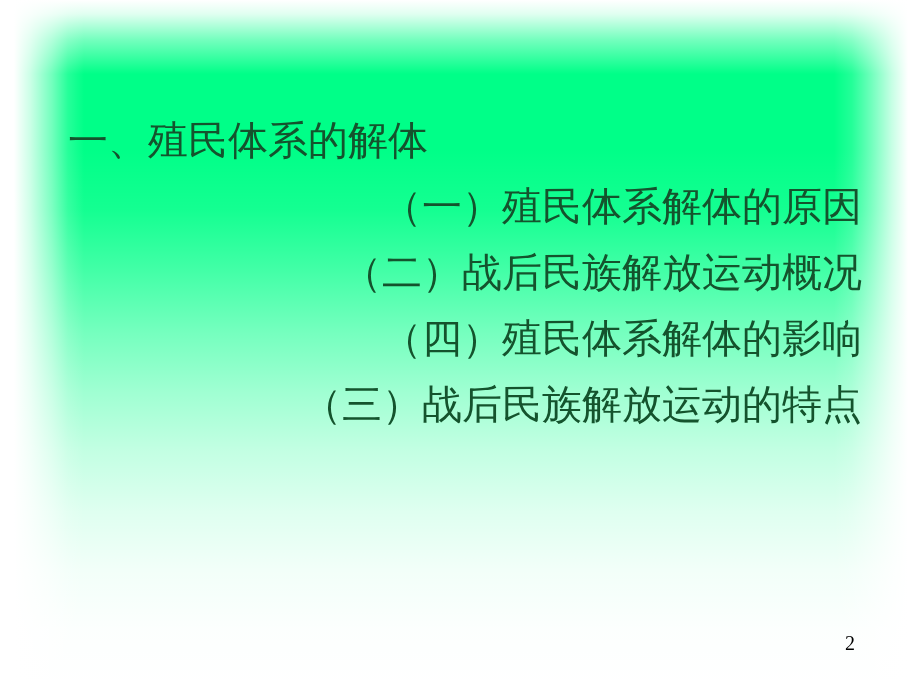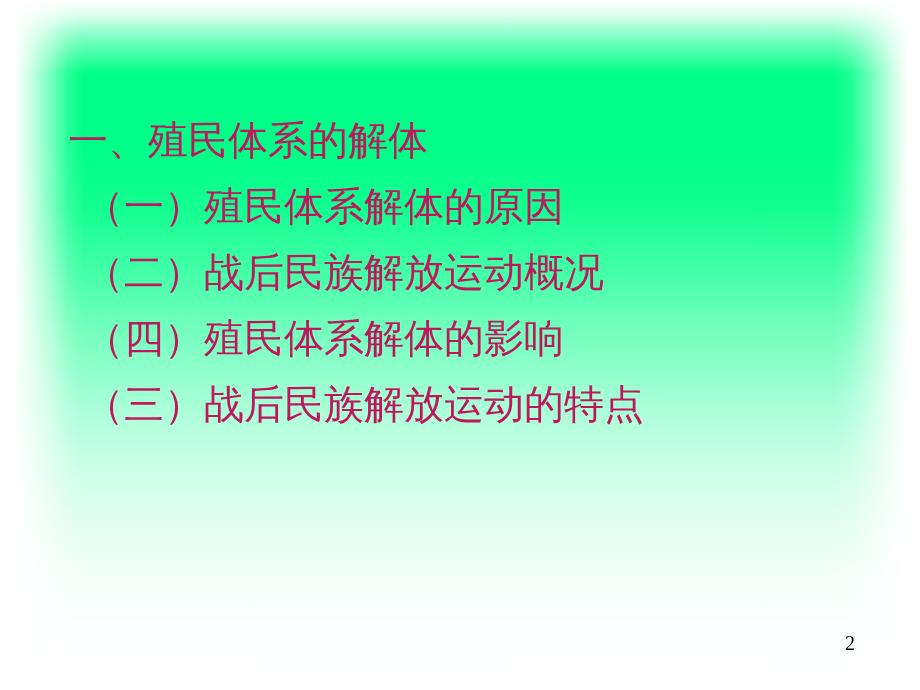--- a/index.html
+++ b/index.html
@@ -93,34 +93,35 @@
   }
 
   .text-block {
     position: absolute;
     left: 62px;
     top: 108px;
     width: 800px;
   }
 
   .line {
-    color: #be185d;
+    color: #14532d;
     font-family: "Liberation Serif", "DejaVu Serif", serif;
     font-size: 40px;
     line-height: 66px;
     white-space: nowrap;
     letter-spacing: 0px;
   }
 
   .line.heading {
     padding-left: 6px;
   }
 
   .line.sub {
     padding-left: 22px;
+    text-align: right;
   }
 
   
   .page-number {
     position: absolute;
     left: 845px;
     top: 632px;
     width: 40px;
     text-align: left;
     color: #000000;

